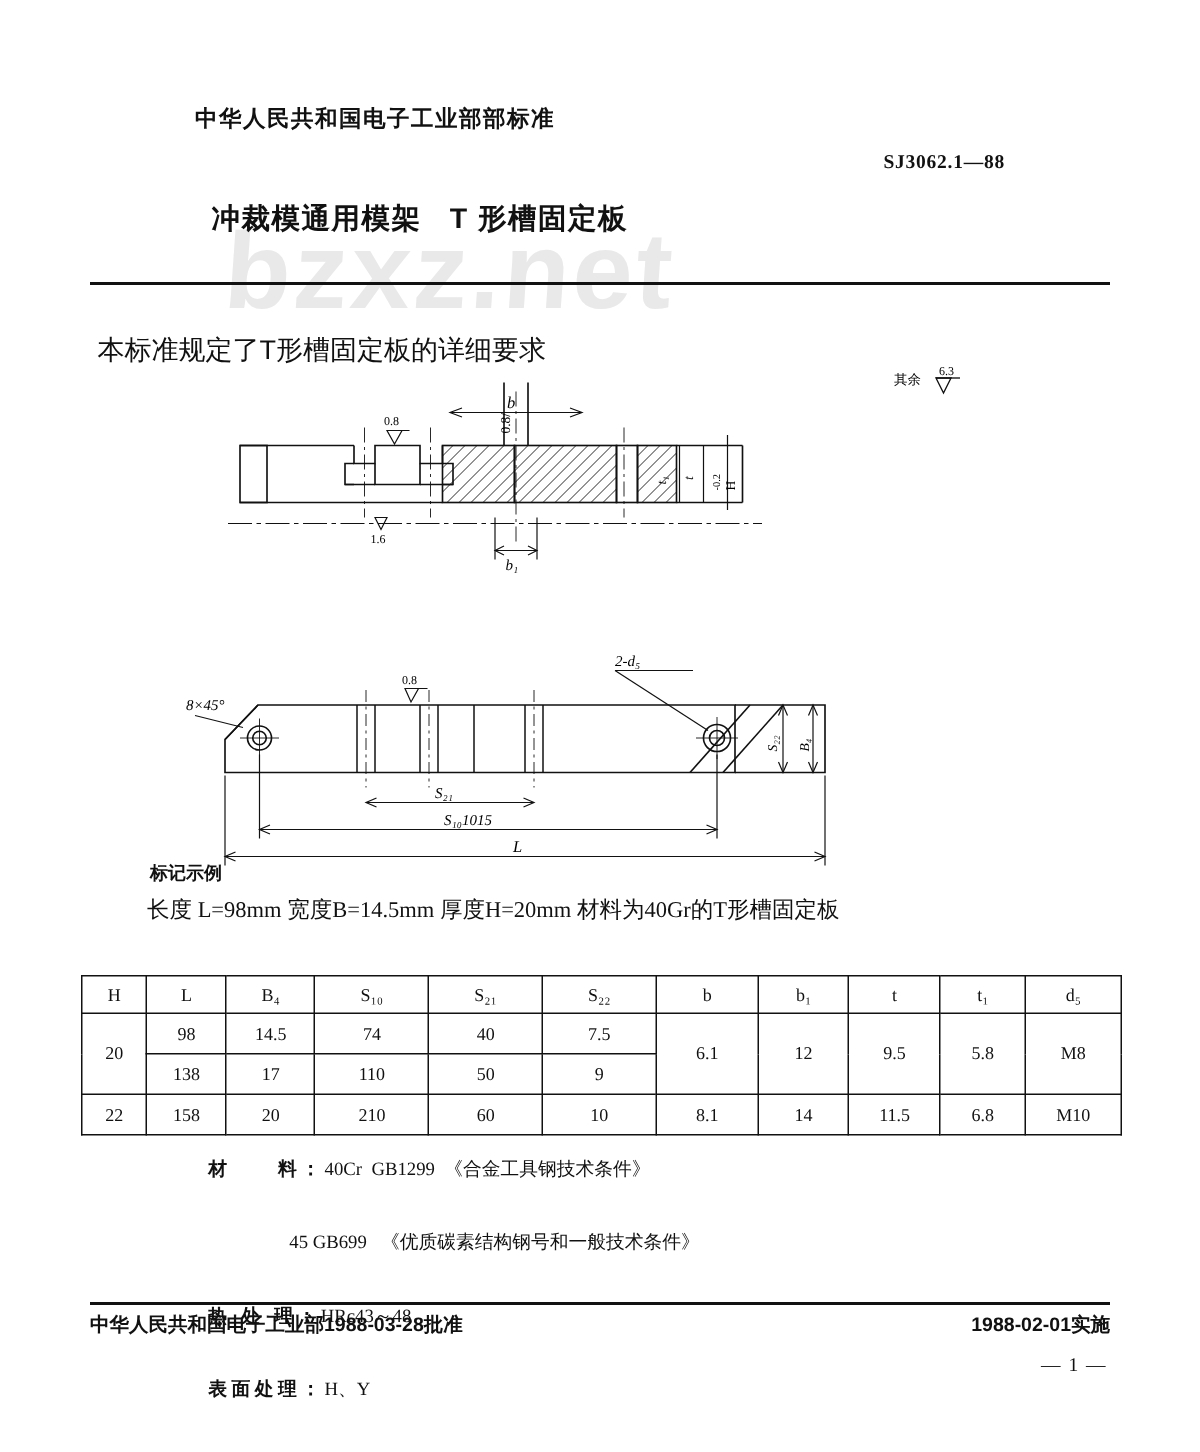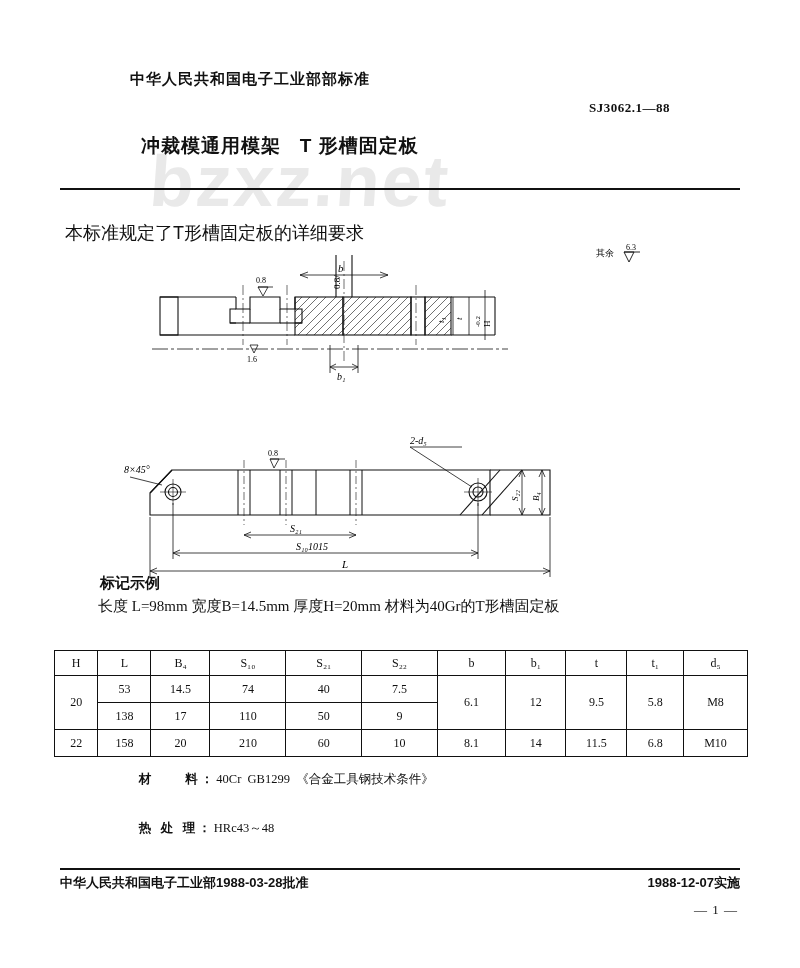--- a/index.html
+++ b/index.html
@@ -54,21 +54,21 @@
   .dwg svg{display:block;}
   .note-rough{
     position:absolute;left:596px;top:240px;z-index:3;
     font-family:"Liberation Serif",serif;font-size:10px;text-align:center;
   }
 
   
   .mark-title{
     position:absolute;left:100px;top:574px;
     font-family:"Liberation Sans",sans-serif;
-    font-size:15px;font-weight:bold;z-index:2;
+    font-size:12px;font-weight:bold;z-index:2;
   }
   .mark-l1{
     position:absolute;left:98px;top:597px;
     font-family:"Liberation Serif",serif;font-size:15px;z-index:2;white-space:pre;
   }
   .mark-l2{
     position:absolute;left:98px;top:618px;
     font-family:"Liberation Serif",serif;font-size:13px;z-index:2;white-space:pre;
   }
 
@@ -364,21 +364,21 @@
           <th style="width:70px">b</th>
           <th style="width:62px">b₁</th>
           <th style="width:62px">t</th>
           <th style="width:58px">t₁</th>
           <th style="width:65px">d₅</th>
         </tr>
       </thead>
       <tbody>
         <tr>
           <td rowspan="2">20</td>
-          <td>53</td>
+          <td>98</td>
           <td>14.5</td>
           <td>74</td>
           <td>40</td>
           <td>7.5</td>
           <td rowspan="2">6.1</td>
           <td rowspan="2">12</td>
           <td rowspan="2">9.5</td>
           <td rowspan="2">5.8</td>
           <td rowspan="2">M8</td>
         </tr>
@@ -404,25 +404,31 @@
         </tr>
       </tbody>
     </table>
   </div>
 
   <div class="specs">
     <div class="row">
       <span class="lbl">材　　料：</span><span class="val">40Cr  GB1299  《合金工具钢技术条件》</span>
     </div>
     <div class="row">
+      <span class="indent"></span><span class="val">45 GB699   《优质碳素结构钢号和一般技术条件》</span>
+    </div>
+    <div class="row">
       <span class="lbl">热 处 理：</span><span class="val">HRc43～48</span>
+    </div>
+    <div class="row">
+      <span class="lbl">表面处理：</span><span class="val">H、Y</span>
     </div>
     <div class="row">
       
     </div>
   </div>
 
   <div class="rule-bot"></div>
   <div class="foot-left">中华人民共和国电子工业部1988-03-28批准</div>
-  <div class="foot-right">1988-12-07实施</div>
+  <div class="foot-right">1988-02-01实施</div>
   <div class="page-no">— 1 —</div>
 
 </div>
 
 </body></html>

